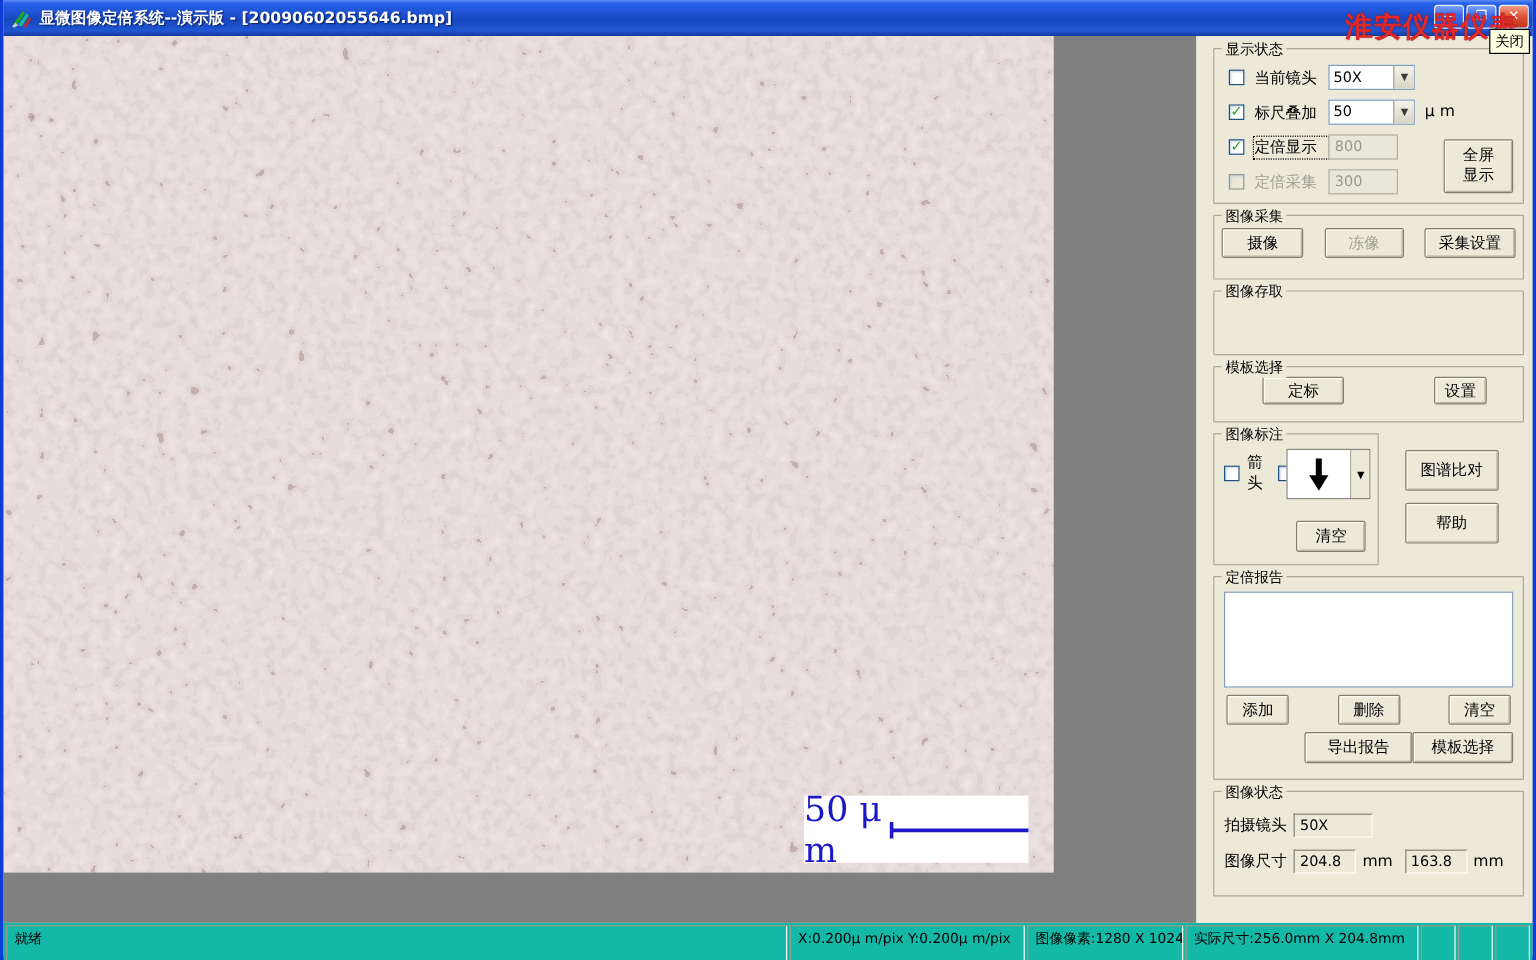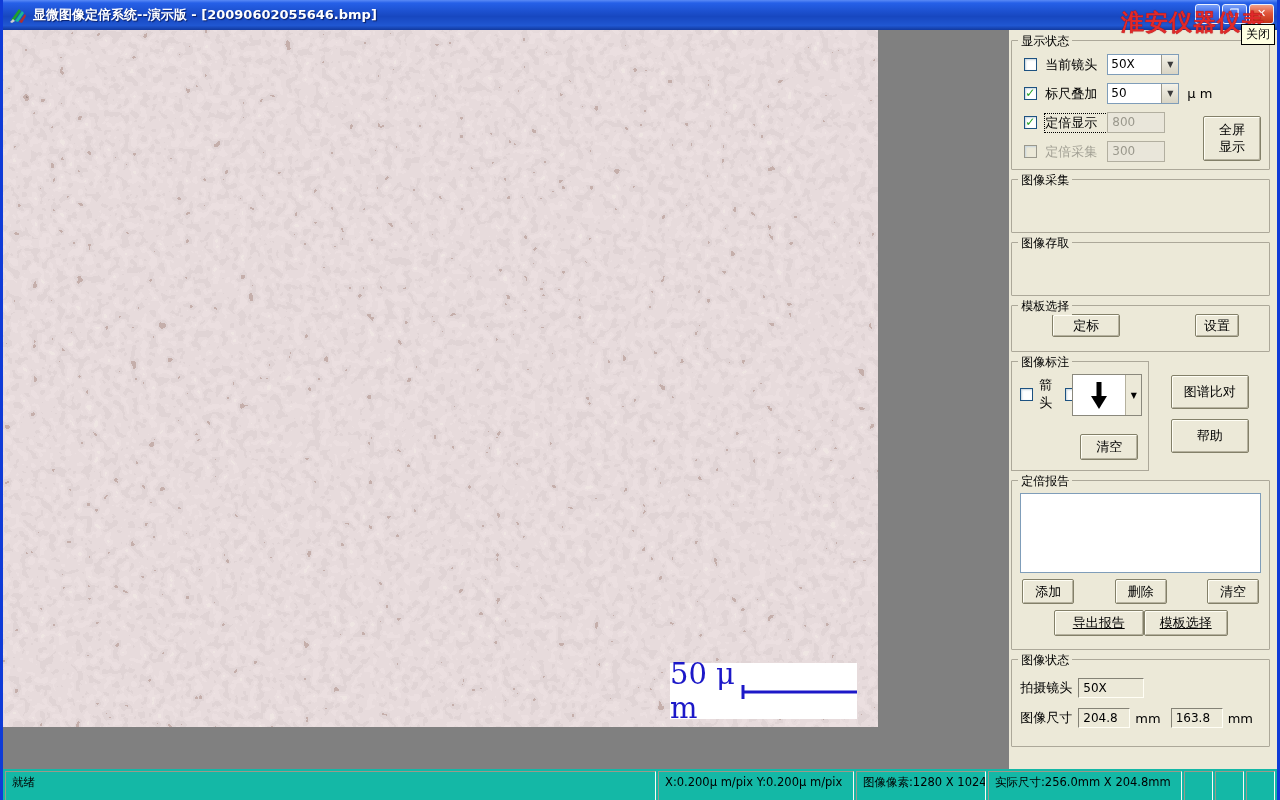--- a/index.html
+++ b/index.html
@@ -30,21 +30,21 @@
   .main { display:flex; height:739px; }
   .workspace { flex:1 1 auto; background:#808080; position:relative; overflow:hidden; }
   .micrograph { position:absolute; left:0; top:0; width:875px; height:697px; background:#c4b2b6; }
   .scalebar { position:absolute; left:667px; top:633px; width:187px; height:56px; background:#fff;
     display:flex; align-items:center; justify-content:flex-start; }
   .scalebar-text { color:#1c18c8; font-family:"DejaVu Serif","Liberation Serif",serif;
     font-size:29px; line-height:34px; }
   .scalebar-line { margin-top:1px; }
 
   
-  .panel { flex:0 0 242px; background:#ece9d8; padding:10px 5px 0 0; position:relative; }
+  .panel { flex:0 0 242px; background:#ece9d8; padding:10px 5px 0 12px; position:relative; }
   .group { position:relative; border:1px solid #aca899; border-radius:1px; margin:0 2px 9px 2px; padding:6px 4px 4px 4px; }
   .group-legend { position:absolute; top:-8px; left:6px; background:#ece9d8; padding:0 3px; font-size:12px; }
 
   .btn { display:inline-flex; align-items:center; justify-content:center;
     background:#ece9d8; border:1px solid #838069; border-radius:2px;
     box-shadow:inset 1px 1px 0 #fffef5, inset -1px -1px 0 #b5b19e;
     font-size:13px; cursor:pointer; padding:2px 4px; text-align:center; }
   .btn.disabled { color:#a2a094; cursor:default; }
   .btn.focused { border:1px solid #000; box-shadow:inset 1px 1px 0 #fffef5, inset -1px -1px 0 #b5b19e, 0 0 0 1px #3c3c3c; }
 
@@ -83,21 +83,21 @@
     display:flex; align-items:center; justify-content:center; font-size:8px; }
   .clear-btn { position:absolute; right:10px; bottom:10px; width:58px; height:26px; }
   .annot-side { flex:1; display:flex; flex-direction:column; align-items:center; }
   .annot-side .btn { width:78px; height:34px; font-size:13px; }
   .annot-side .btn + .btn { margin-top:10px; }
   .annot-side .btn:first-child { margin-top:14px; }
 
   .report-list { width:100%; height:80px; border:1px solid #7f9db9; background:#fff; margin:4px 0 6px 0; }
   .report-row1 { display:flex; justify-content:space-between; padding:0 2px; }
   .report-row1 .btn { height:25px; min-width:52px; }
-  .report-row2 { display:flex; justify-content:center; padding:6px 0 2px 0;text-decoration:underline; }
+  .report-row2 { display:flex; justify-content:flex-end; padding:6px 0 2px 0; }
   .report-row2 .btn { height:26px; }
 
   .is-row { display:flex; align-items:center; margin:8px 2px 10px 4px; }
   .is-label { font-size:13px; margin-right:6px; white-space:nowrap; }
   .sunken3d { border:1px solid; border-color:#848276 #fffef5 #fffef5 #848276; background:#ece9d8;
     font-size:12px; padding:2px 4px; height:20px; }
   .is-unit { font-size:13px; margin:0 10px 0 5px; }
 
   
   .statusbar { height:44px; background:#14b8a6; display:flex; align-items:stretch; padding:2px 1px; }
@@ -185,20 +185,25 @@
           <span class="cb disabled"></span>
           <span class="ds-label disabled">定倍采集</span>
           <span class="txt-disabled">300</span>
         </div>
         <div class="btn fullscreen-btn">全屏
 显示</div>
       </div>
 
       <div class="group" style="height:54px;">
         <span class="group-legend">图像采集</span>
+        <div class="btnrow">
+          <div class="btn" style="width:68px;">摄像</div>
+          <div class="btn disabled" style="width:66px;">冻像</div>
+          <div class="btn" style="width:76px;">采集设置</div>
+        </div>
       </div>
 
       <div class="group" style="height:54px;">
         <span class="group-legend">图像存取</span>
       </div>
 
       <div class="group" style="height:47px;">
         <span class="group-legend">模板选择</span>
         <div class="btnrow" style="padding:2px 26px 2px 36px;">
           <div class="btn" style="width:68px;height:23px;">定标</div>

